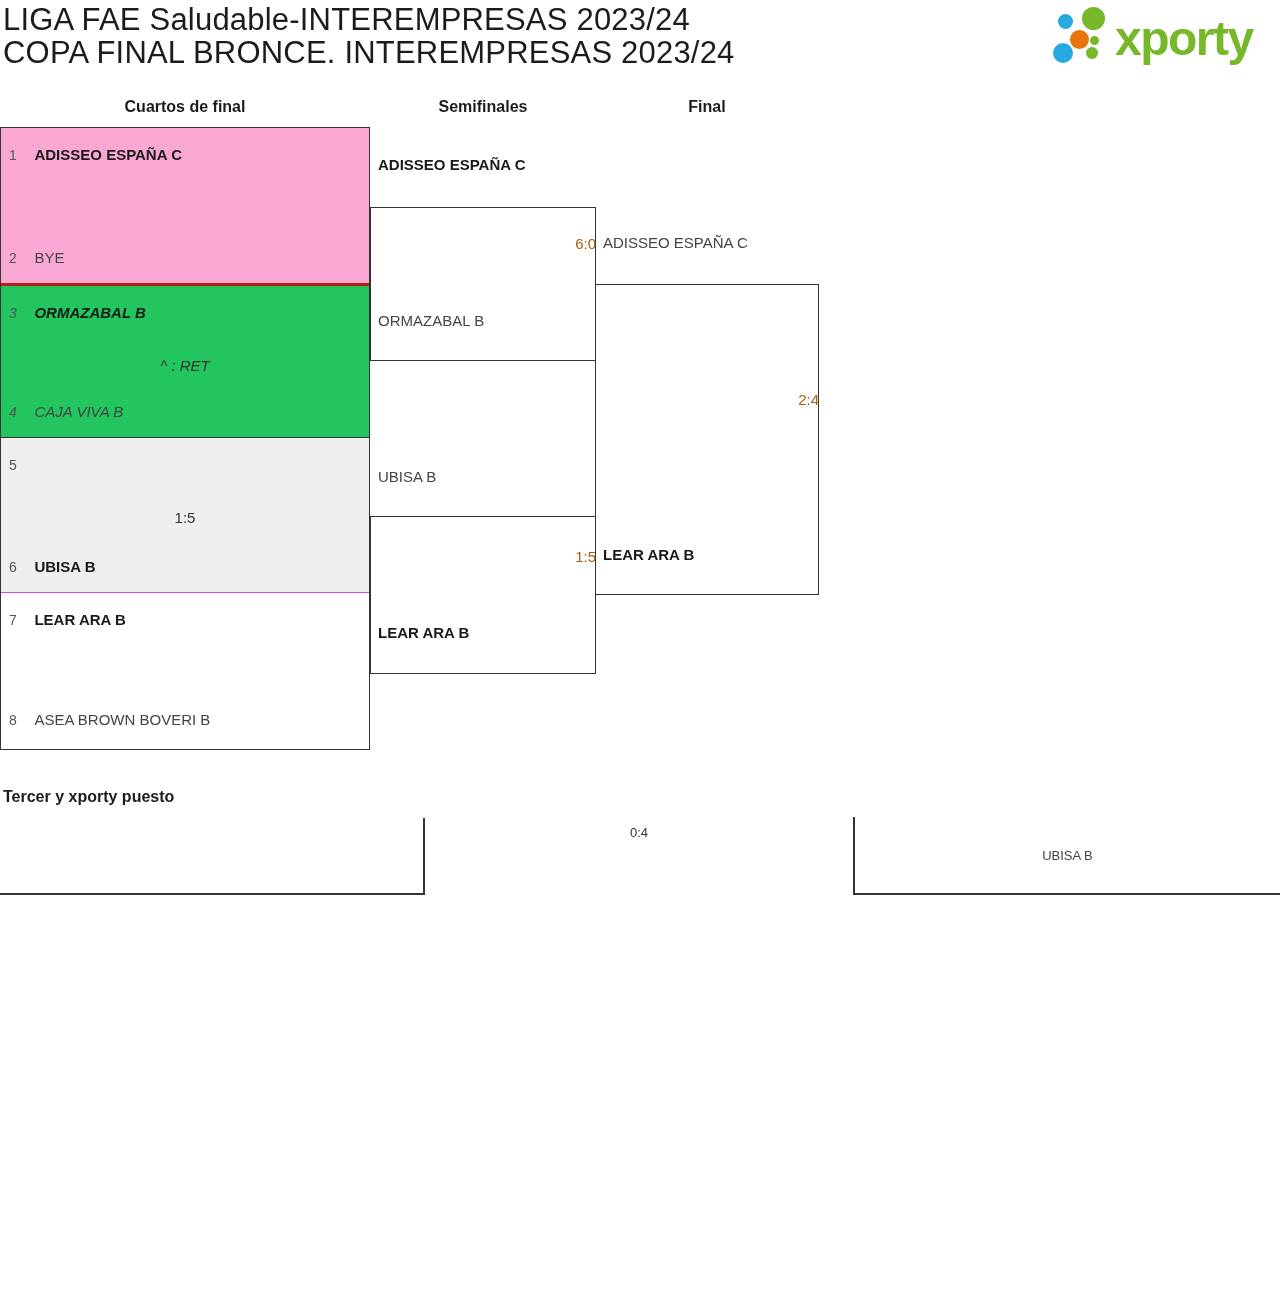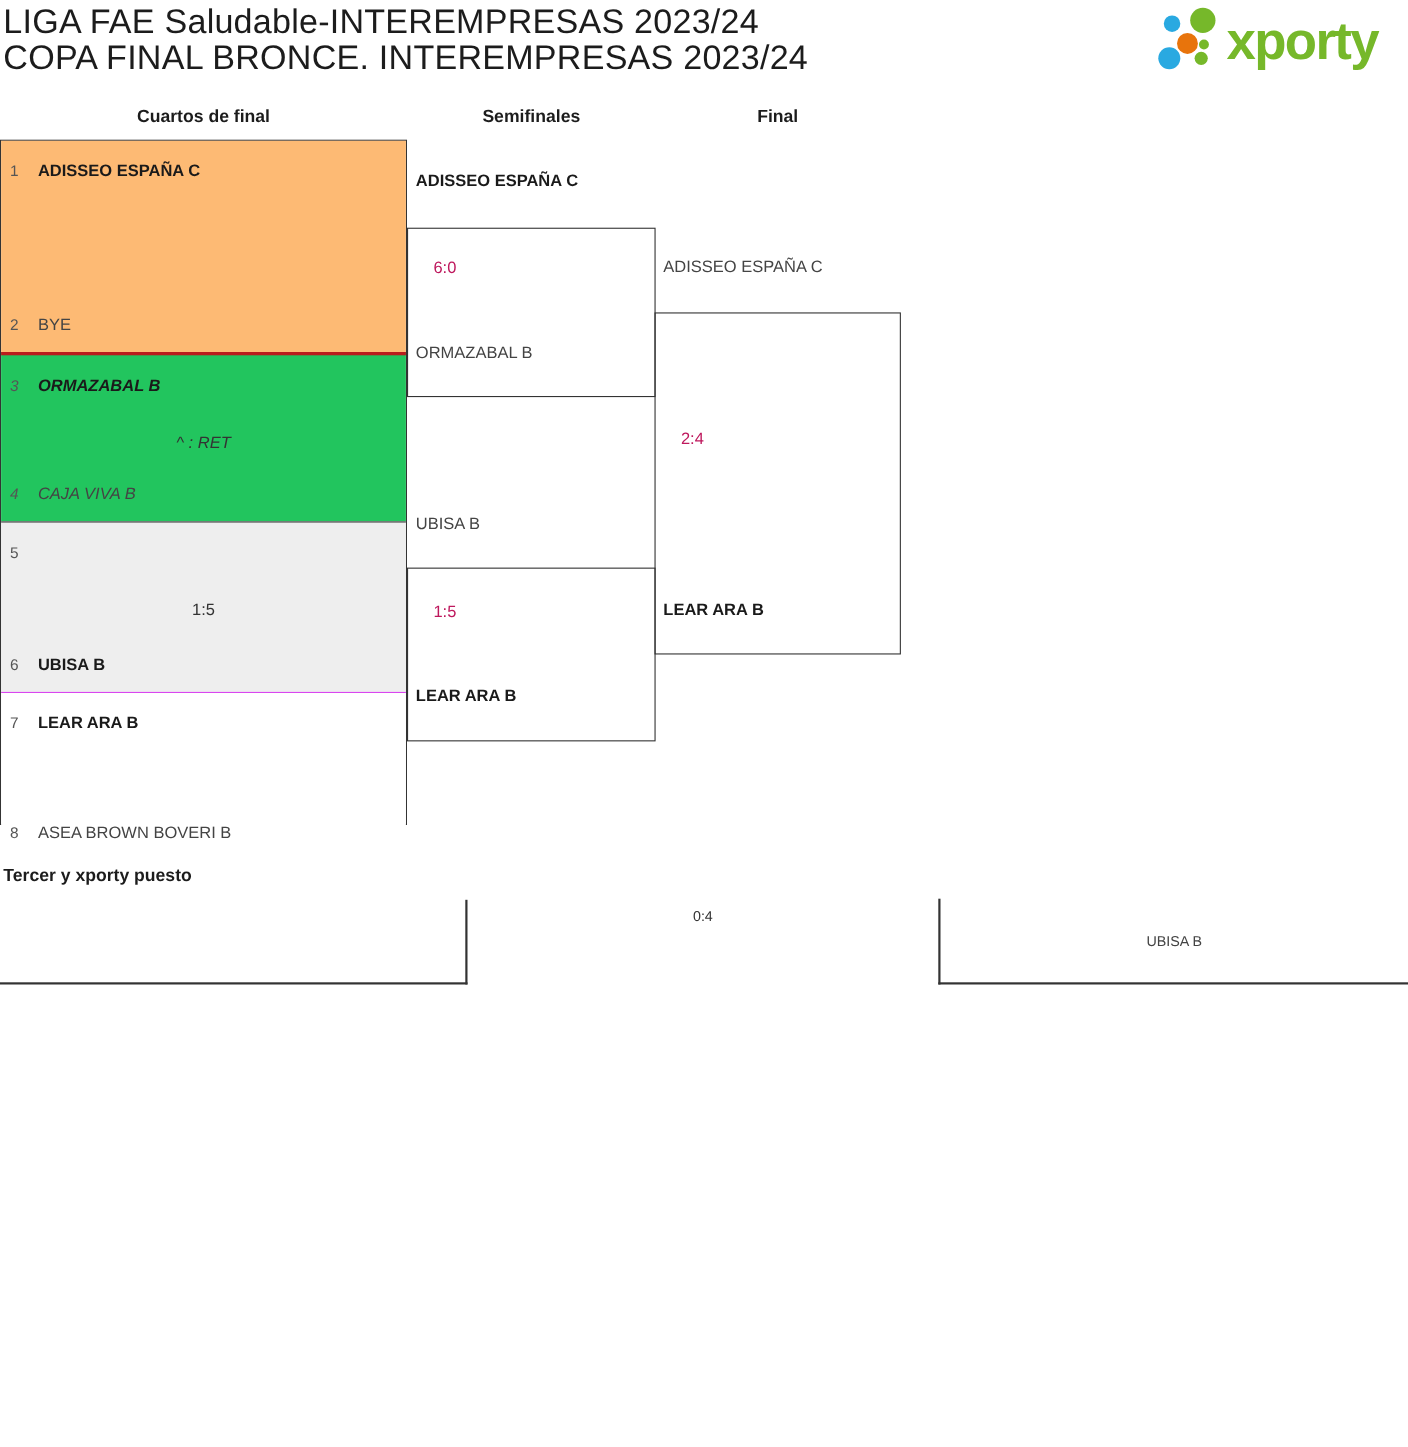--- a/index.html
+++ b/index.html
@@ -23,41 +23,41 @@
   
   .colhead{position:absolute;top:97px;height:20px;line-height:20px;
            font-size:16px;font-weight:bold;text-align:center;color:#1c1c1c;}
   .colhead.qf{left:0;width:370px;}
   .colhead.sf{left:370px;width:226px;}
   .colhead.fi{left:595px;width:224px;}
   
   .qf-col{position:absolute;left:0;top:127px;width:370px;height:623px;
           border:1px solid #333;box-sizing:border-box;}
   .qrow{position:relative;width:100%;box-sizing:border-box;}
-  .qrow.r1{height:192px;background:#fdba74;}
+  .qrow.r1{height:155px;background:#f9a8d4;}
   .qrow.r2{height:154px;background:#22c55e;border-top:3px solid #b91c1c;font-style:italic;}
   .qrow.r3{height:155px;background:#eeeeee;border-top:1px solid #333;}
   .qrow.r4{height:153px;background:#ffffff;border-top:1px solid #d946ef;}
   .team{position:absolute;left:8px;height:20px;line-height:20px;white-space:nowrap;}
   .team.t1{top:17px;}
   .team.t2{bottom:15px;}
   .seed{display:inline-block;width:14px;font-size:14px;color:#555;}
   .tname{font-size:15px;color:#444;margin-left:7px;}
   .tname.winner{font-weight:bold;color:#1a1a1a;}
   .score{position:absolute;left:0;right:0;top:70px;height:20px;line-height:20px;
          text-align:center;font-size:15px;color:#333;}
   
   .rect{position:absolute;border:1px solid #333;box-sizing:border-box;background:transparent;}
   .rect.sf1{left:370px;top:207px;width:226px;height:154px;}
   .rect.sf2{left:370px;top:516px;width:226px;height:158px;}
   .rect.fin{left:595px;top:284px;width:224px;height:311px;}
   .lbl{position:absolute;height:20px;line-height:20px;font-size:15px;
        white-space:nowrap;color:#444;}
   .lbl.winner{font-weight:bold;color:#1a1a1a;}
-  .lbl.ctr{text-align:left;color:#be185d;padding-left:24px;}
+  .lbl.ctr{text-align:right;color:#a16207;}
   
   .tp-head{position:absolute;left:3px;top:787px;font-size:16px;font-weight:bold;
            line-height:20px;color:#1c1c1c;}
   .tp-left{position:absolute;left:0;top:818px;width:425px;height:77px;
            border-right:2px solid #333;border-bottom:2px solid #333;box-sizing:border-box;}
   .tp-score{position:absolute;left:425px;top:823px;width:428px;height:20px;line-height:20px;
             text-align:center;font-size:13px;color:#333;}
   .tp-right{position:absolute;left:853px;top:817px;width:427px;height:78px;
             border-left:2px solid #333;border-bottom:2px solid #333;box-sizing:border-box;
             display:flex;align-items:center;justify-content:center;

